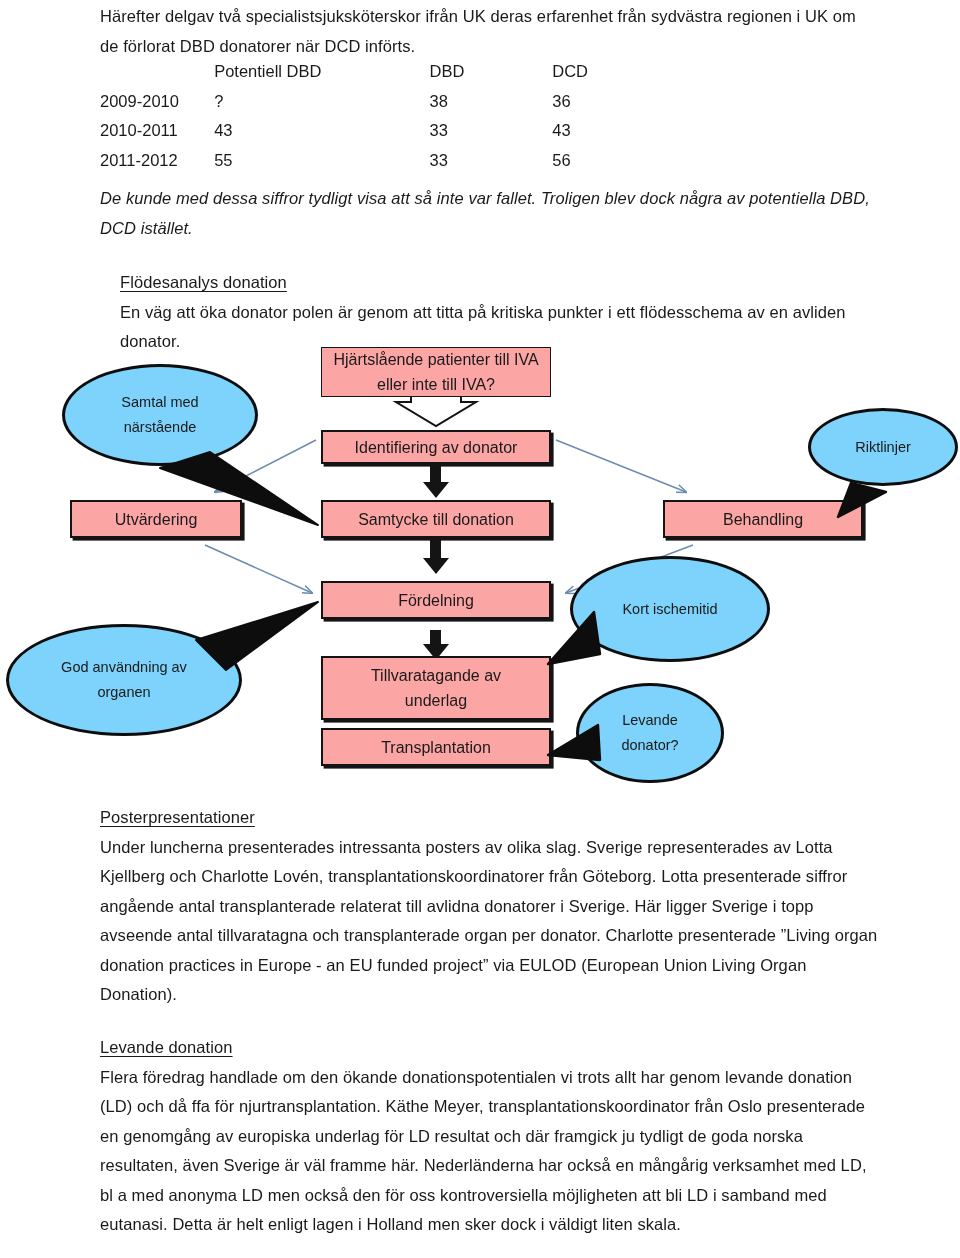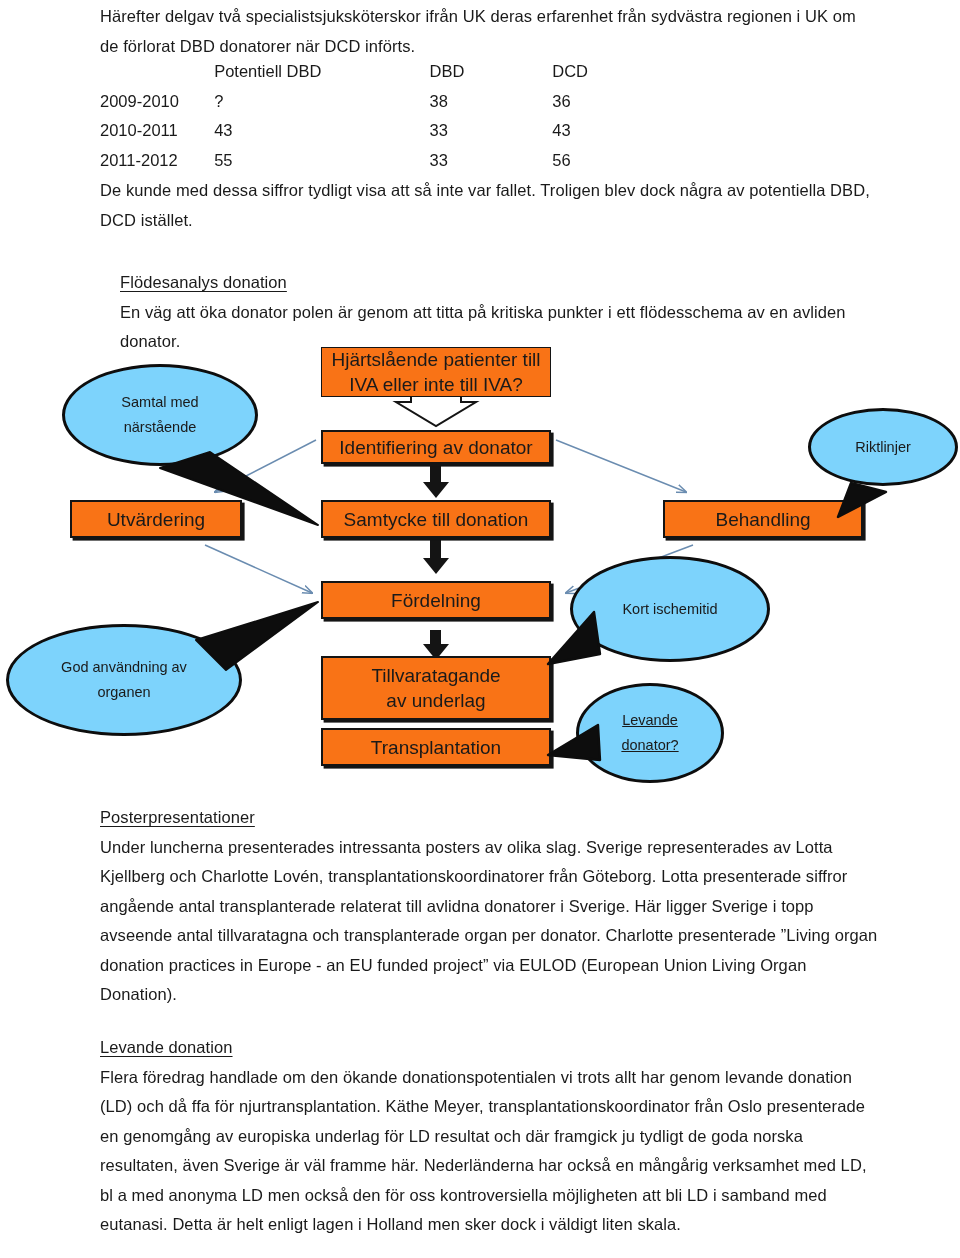--- a/index.html
+++ b/index.html
@@ -62,28 +62,28 @@
     left: 0;
     top: 340px;
     width: 960px;
     height: 460px;
   }
   .flow svg { display: block; }
 
   .node {
     position: absolute;
     box-sizing: border-box;
-    background: #f97316;
+    background: #fca5a5;
     border: 2.2px solid #141414;
     box-shadow: 2.6px 2.6px 0 0 #141414;
     display: flex;
     align-items: center;
     justify-content: center;
     text-align: center;
-    font-size: 19px;
+    font-size: 16px;
     line-height: 25px;
     color: #1a1a1a;
     z-index: 3;
   }
   .node.plain {
     border: 1.4px solid #141414;
     box-shadow: none;
   }
 
   .bubble {
@@ -156,21 +156,21 @@
       </tr>
       <tr>
         <td class="c-year">2011-2012</td>
         <td class="c-pot">55</td>
         <td class="c-dbd">33</td>
         <td class="c-dcd">56</td>
       </tr>
     </tbody>
   </table>
 
-  <div class="body-text" style="top:176px;">
+  <div class="body-text" style="top:184px;font-style:italic;">
     <p>De kunde med dessa siffror tydligt visa att så inte var fallet. Troligen blev dock några av potentiella DBD, DCD istället.</p>
   </div>
 
   <div class="body-text" style="top:268px;margin-left:20px;">
     <p class="heading">Flödesanalys donation</p>
     <p>En väg att öka donator polen är genom att titta på kritiska punkter i ett flödesschema av en avliden donator.</p>
   </div>
 
   <div class="flow">
 
@@ -257,21 +257,21 @@
 
     <div class="bubble" style="left:6px; top:284px; width:236px; height:112px;">
       <span style="max-width:150px;">God användning av organen</span>
     </div>
 
     <div class="bubble" style="left:570px; top:216px; width:200px; height:106px;">
       <span>Kort ischemitid</span>
     </div>
 
     <div class="bubble" style="left:576px; top:343px; width:148px; height:100px;">
-      <span style="max-width:92px;text-decoration:underline;">Levande donator?</span>
+      <span style="max-width:92px;">Levande donator?</span>
     </div>
 
     <svg class="tail-svg" viewBox="0 0 960 460" xmlns="http://www.w3.org/2000/svg">
 
       <path d="M 210 112 L 318 185 L 160 128 Z" fill="#0d0d0d" stroke="#0d0d0d" stroke-width="2" stroke-linejoin="round"></path>
 
       <path d="M 851 143 L 838 177 L 886 152 Z" fill="#0d0d0d" stroke="#0d0d0d" stroke-width="2.4" stroke-linejoin="round"></path>
 
       <path d="M 196 300 L 318 262 L 226 330 Z" fill="#0d0d0d" stroke="#0d0d0d" stroke-width="2" stroke-linejoin="round"></path>
 

